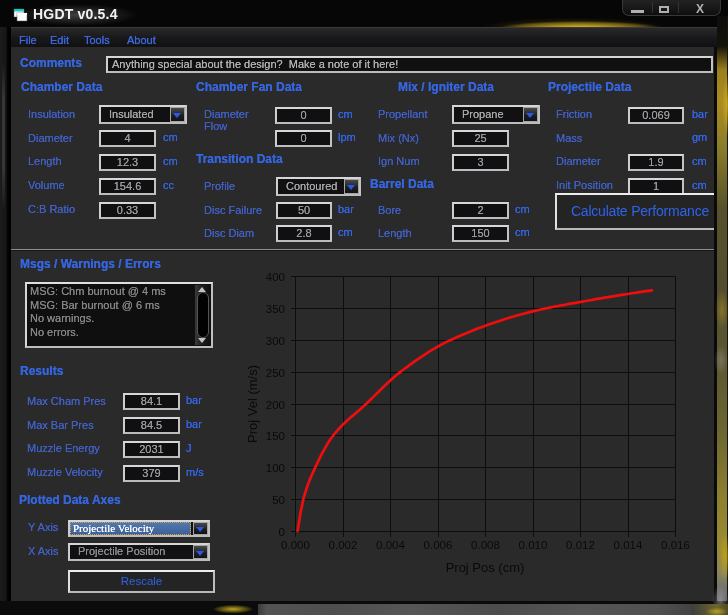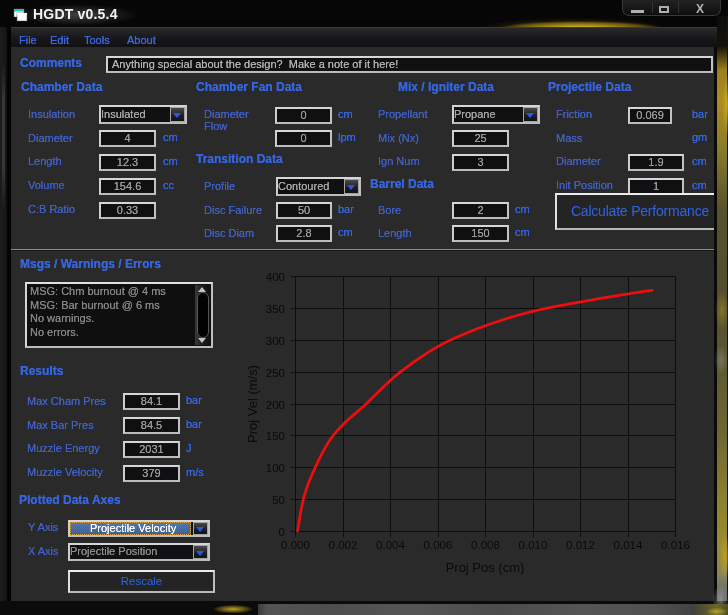--- a/index.html
+++ b/index.html
@@ -24,21 +24,21 @@
 #lborder{left:0;top:27px;width:11px;height:588px;background:linear-gradient(90deg,#1c1c1c 0,#161616 55%,#020202 70%,#000 100%);}
 #rborder{left:714px;top:47px;width:4px;height:568px;background:#0a0a0a;}
 #rdesk{left:717px;top:16px;width:9.5px;height:599px;background:linear-gradient(180deg,#0c0c0c 0,#141208 5%,#9a7f1e 9%,#ac8c20 14%,#8a7d28 22%,#57522c 32%,#524d2e 45%,#5c5732 58%,#6e6731 70%,#8c7f2e 80%,#998b33 88%,#8a845c 93%,#6e6e6e 96%,#4a4a4a 100%);}
 #bborder{left:0px;top:601px;width:728px;height:14px;background:#0b0b0b;}
 .yglow{position:absolute;border-radius:50%;}
 
 .hdr{position:absolute;font-size:12px;font-weight:bold;color:#3565e0;letter-spacing:0;text-shadow:0 0 .5px currentColor;}
 .lbl{position:absolute;font-size:11px;color:#4160c6;text-shadow:0 0 .6px currentColor;}
 .unit{position:absolute;font-size:11px;color:#3366e8;text-shadow:0 0 .6px currentColor;}
 .box{position:absolute;box-sizing:border-box;height:17px;background:#101012;border:2px solid;border-color:#d6d6d6 #c2c2c2 #bcbcbc #cecece;color:#9c9c9c;font-size:11px;text-align:center;line-height:13px;text-shadow:0 0 .5px currentColor;}
-.combo{position:absolute;box-sizing:border-box;height:19px;background:#111113;border:2px solid;border-color:#d6d6d6 #c2c2c2 #bcbcbc #cecece;color:#a8a8a8;font-size:11px;line-height:15px;padding-left:0;text-shadow:0 0 .5px currentColor;}
+.combo{position:absolute;box-sizing:border-box;height:19px;background:#111113;border:2px solid;border-color:#d6d6d6 #c2c2c2 #bcbcbc #cecece;color:#a8a8a8;font-size:11px;line-height:15px;padding-left:8px;text-shadow:0 0 .5px currentColor;}
 .arrowbtn{position:absolute;right:0px;top:0px;bottom:0px;width:15.5px;box-sizing:border-box;background:linear-gradient(#4a4a4c,#1c1c1e 60%,#131315);border:1px solid #a4a4a4;}
 .arrowbtn:after{content:"";position:absolute;left:2.5px;top:4.5px;width:0;height:0;border:4.5px solid transparent;border-top:5.5px solid #2759e8;border-bottom:none;}
 .btn3d{position:absolute;box-sizing:border-box;background:#242425;border:2px solid;border-color:#ececec #bdbdbd #b8b8b8 #e0e0e0;color:#2e63e8;text-align:center;}
 
 #msgbox{left:25px;top:282px;width:188px;height:66px;box-sizing:border-box;background:#0f0f10;border:2px solid;border-color:#e0e0e0 #c0c0c0 #bcbcbc #d6d6d6;}
 #msgtext{position:absolute;left:3px;top:1px;font-size:11px;line-height:13.5px;color:#868686;white-space:pre;text-shadow:0 0 .5px currentColor;}
 #sbar{position:absolute;right:1px;top:1px;width:15px;bottom:1px;background:linear-gradient(90deg,#39393b,#1e1e1f 45%,#101011);}
 #sthumb{position:absolute;left:1.5px;right:1.5px;top:7px;bottom:7px;background:#020202;border:1px solid #555;border-radius:7px;}
 .sarrow{position:absolute;width:0;height:0;border:4.5px solid transparent;}
 </style>
@@ -120,21 +120,21 @@
   <div class="hdr" style="left:370px;top:176.5px;">Barrel Data</div>
   <div class="lbl" style="left:378px;top:203.5px;text-align:right;">Bore</div>
   <div class="box" style="left:452px;top:201.5px;width:57px;">2</div>
   <div class="unit" style="left:515px;top:202.5px;">cm</div>
   <div class="lbl" style="left:378px;top:227.3px;">Length</div>
   <div class="box" style="left:452px;top:225.3px;width:57px;">150</div>
   <div class="unit" style="left:515px;top:226.3px;">cm</div>
 
   <div class="hdr" style="left:548px;top:80px;">Projectile Data</div>
   <div class="lbl" style="left:556px;top:108px;">Friction</div>
-  <div class="box" style="left:628px;top:106.5px;width:44px;">0.069</div>
+  <div class="box" style="left:628px;top:106.5px;width:56px;">0.069</div>
   <div class="unit" style="left:692px;top:107.5px;">bar</div>
   <div class="lbl" style="left:556px;top:131.5px;">Mass</div>
   <div class="box" style="left:628px;top:130px;width:32px;margin-top:24px;">28.3</div>
   <div class="unit" style="left:692px;top:131px;">gm</div>
   <div class="lbl" style="left:556px;top:155.4px;">Diameter</div>
   <div class="box" style="left:628px;top:153.9px;width:56px;">1.9</div>
   <div class="unit" style="left:692px;top:154.9px;">cm</div>
   <div class="lbl" style="left:556px;top:179.2px;">Init Position</div>
   <div class="box" style="left:628px;top:177.7px;width:56px;">1</div>
   <div class="unit" style="left:692px;top:178.7px;">cm</div>
@@ -166,21 +166,21 @@
   <div class="lbl" style="left:27px;top:442.4px;">Muzzle Energy</div>
   <div class="box" style="left:123px;top:440.9px;width:57px;">2031</div>
   <div class="unit" style="left:186px;top:441.9px;">J</div>
   <div class="lbl" style="left:27px;top:466.2px;">Muzzle Velocity</div>
   <div class="box" style="left:123px;top:464.7px;width:57px;">379</div>
   <div class="unit" style="left:186px;top:465.7px;">m/s</div>
 
   <div class="hdr" style="left:19px;top:493px;">Plotted Data Axes</div>
   <div class="lbl" style="left:28px;top:521px;">Y Axis</div>
   <div class="combo" style="left:68px;top:519.5px;width:142px;height:17px;padding:0;">
-    <div style="position:absolute;left:0;top:0;bottom:0;right:17px;background:linear-gradient(#527bb0,#3d5f94);outline:1px dotted #d8a045;outline-offset:-1px;color:#fff;padding-left:20px;line-height:13px;">Projectile Velocity</div>
+    <div style="position:absolute;left:0;top:0;bottom:0;right:17px;background:linear-gradient(#527bb0,#3d5f94);outline:1px dotted #d8a045;outline-offset:-1px;color:#fff;padding-left:3px;line-height:13px;font-family:Liberation Serif, serif;">Projectile Velocity</div>
     <span class="arrowbtn"></span>
   </div>
   <div class="lbl" style="left:28px;top:545px;">X Axis</div>
   <div class="combo" style="left:68px;top:543px;width:142px;height:17.5px;line-height:13px;color:#8e8e8e;">Projectile Position<span class="arrowbtn"></span></div>
   <div class="btn3d" style="left:68px;top:570px;width:147px;height:23px;font-size:11.5px;line-height:19px;">Rescale</div>
 
   <svg class="abs" style="left:0;top:0;" width="728" height="615" shape-rendering="crispEdges">
     <g stroke="#0d0d0d" stroke-width="1">
       <line x1="295.5" y1="276.5" x2="295.5" y2="536.5"></line>
       <line x1="343.5" y1="276.5" x2="343.5" y2="536.5"></line>

